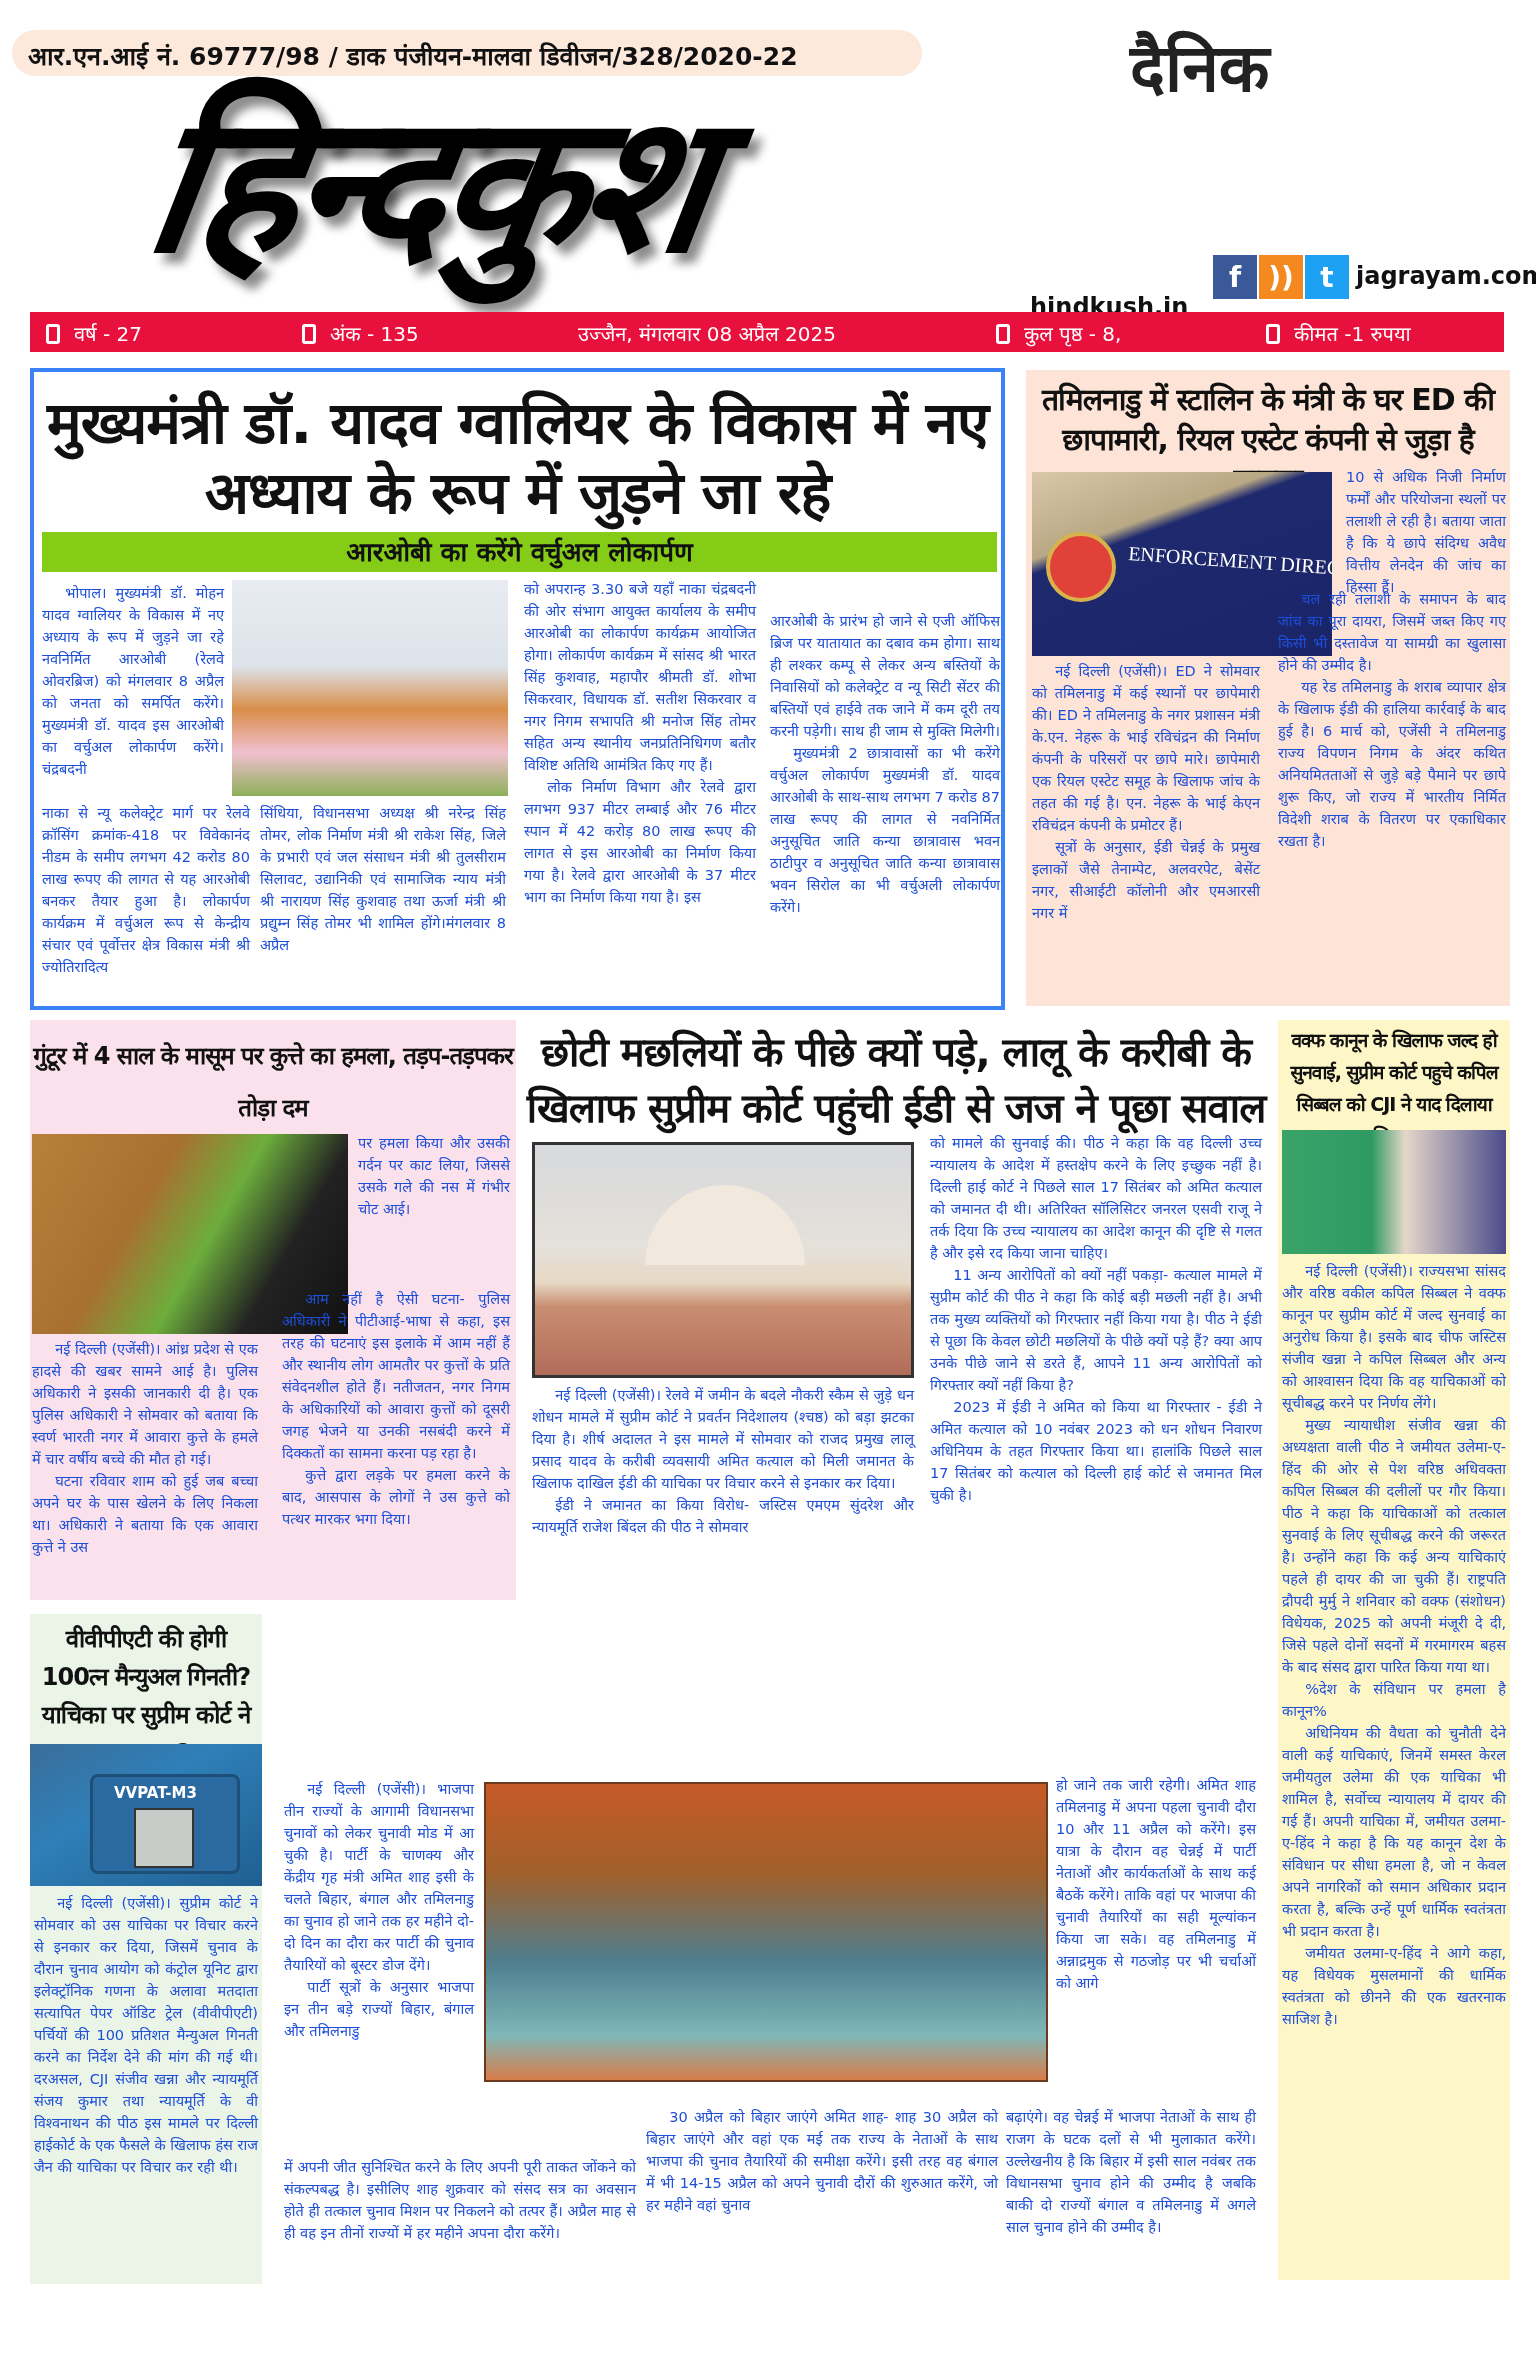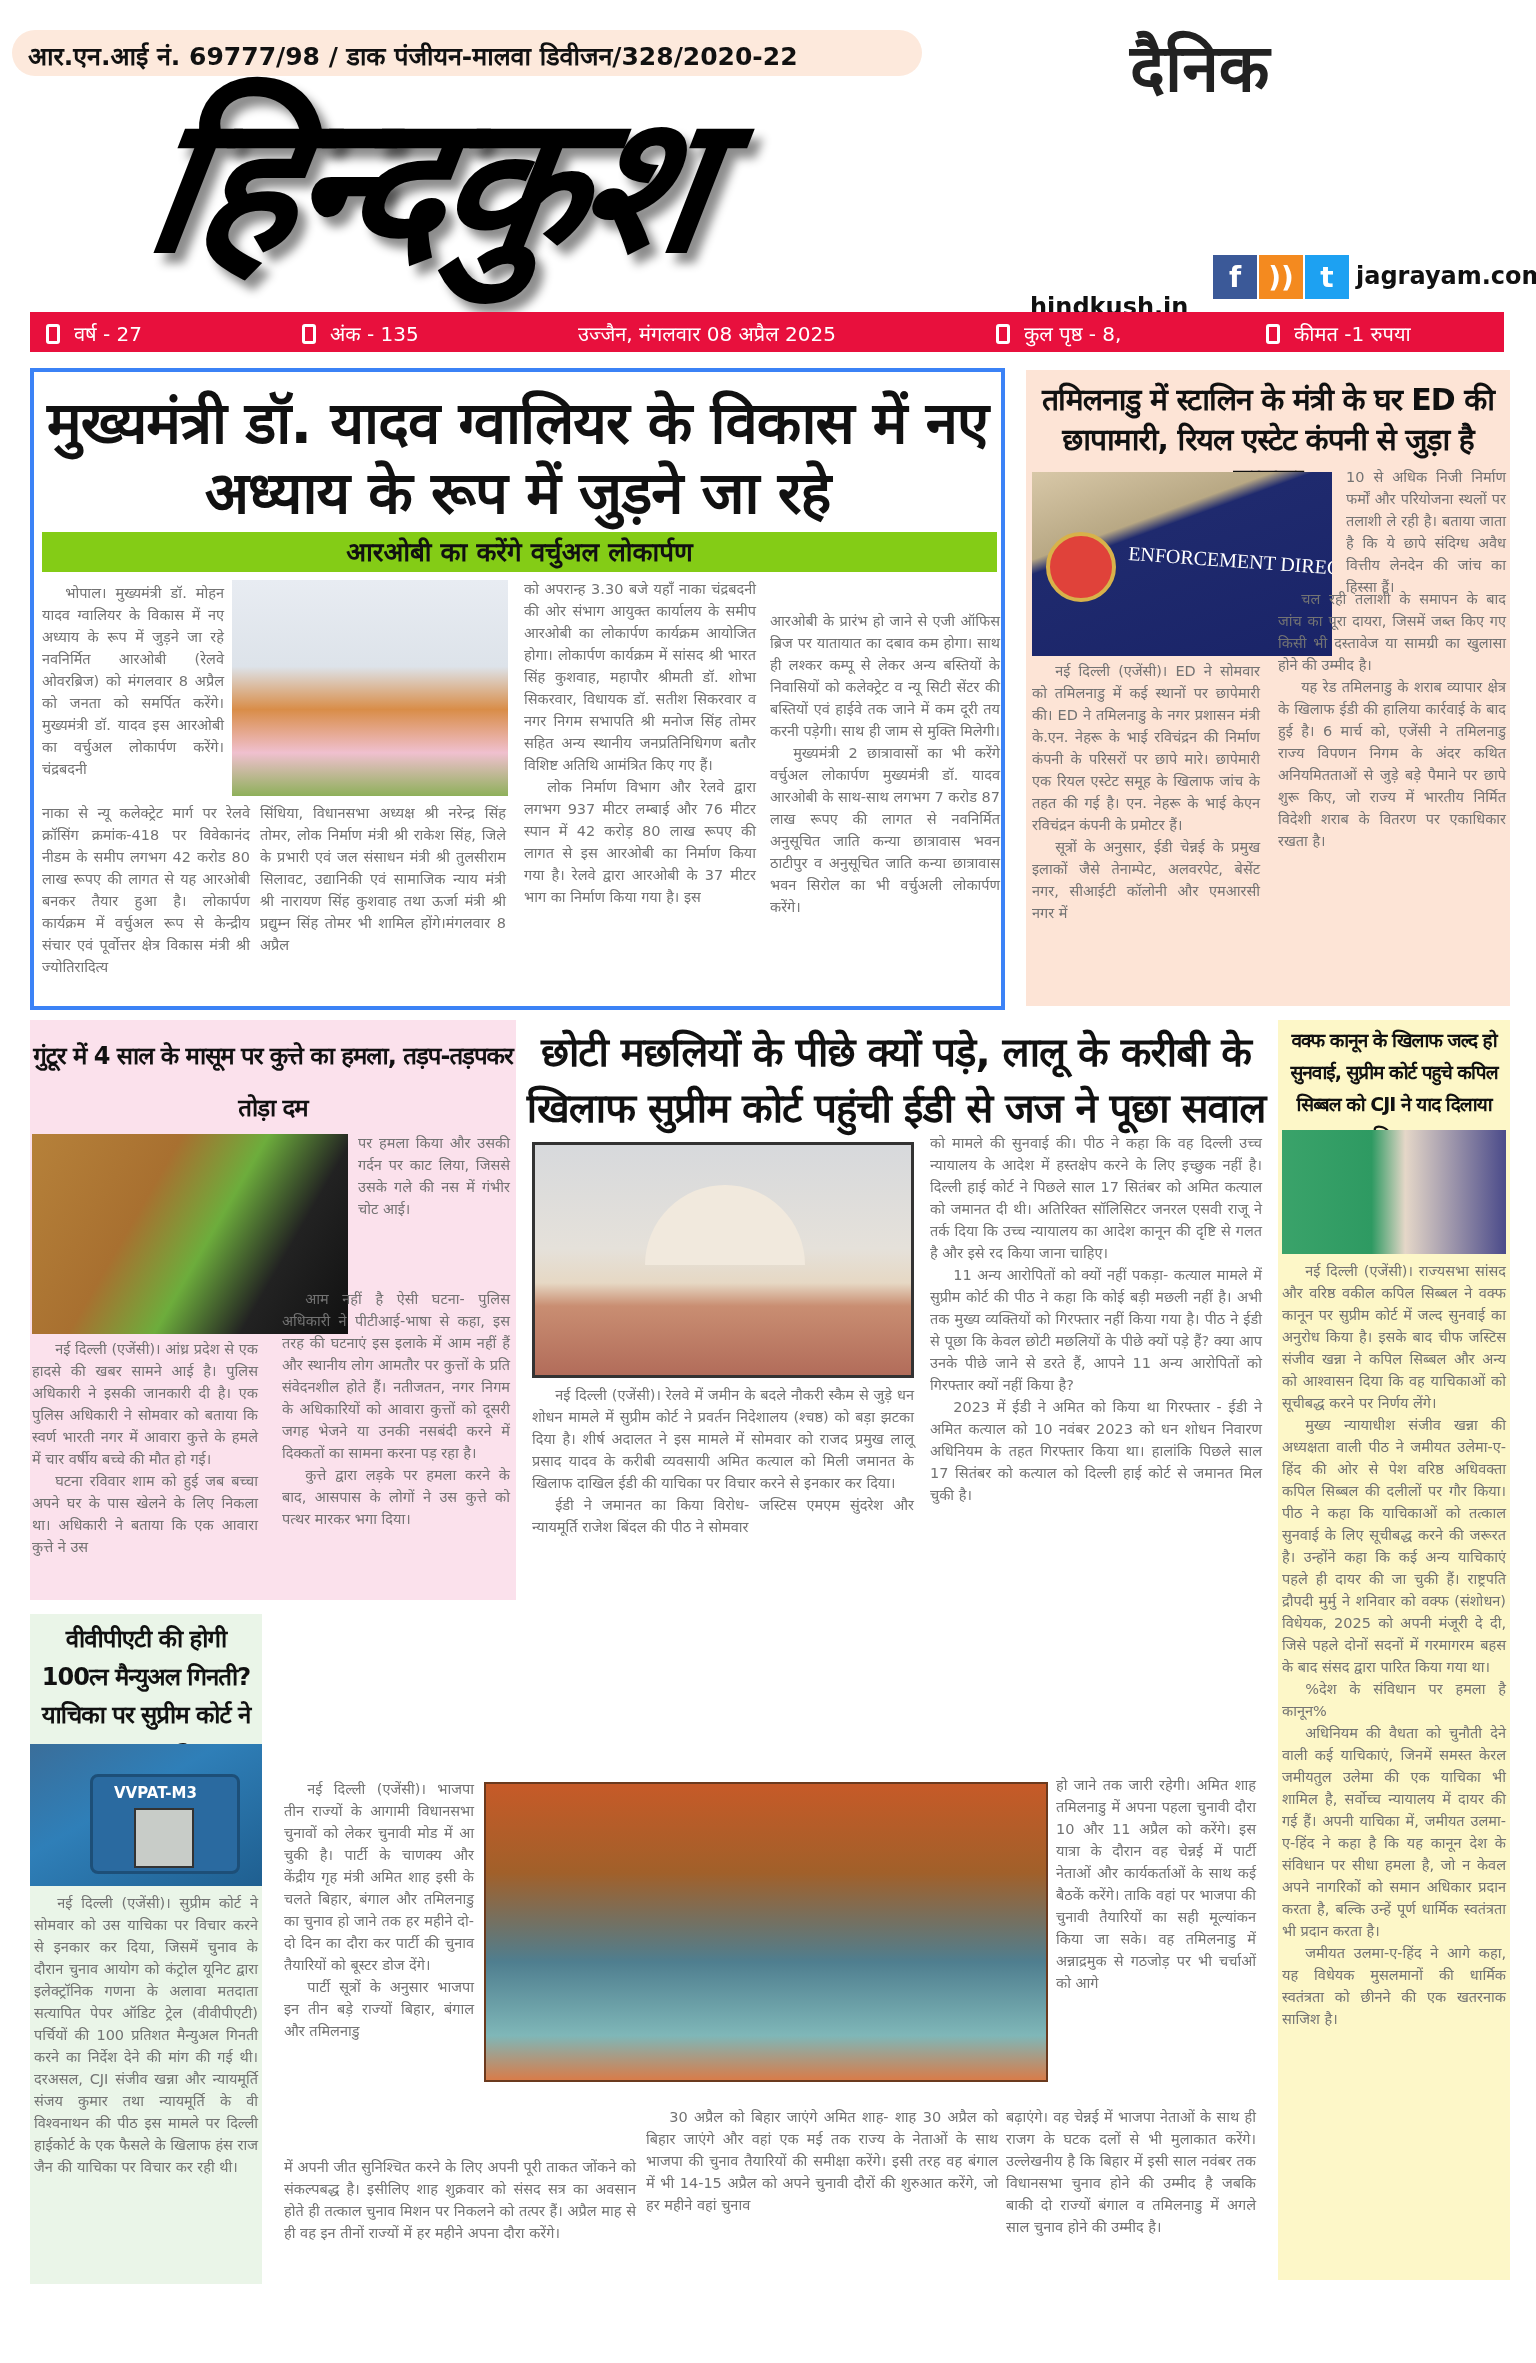--- a/index.html
+++ b/index.html
@@ -1,18 +1,18 @@
 <!DOCTYPE html>
 <html><head>
 <meta charset="utf-8">
 <style>
   * { box-sizing: border-box; margin: 0; padding: 0; }
   body { width: 1536px; height: 2363px; background: #ffffff; font-family: "DejaVu Sans", sans-serif; color: #111; position: relative; overflow: hidden; }
   .abs { position: absolute; }
-  .body-text { font-family: "DejaVu Sans", sans-serif; font-size: 14.5px; line-height: 22px; text-align: justify; color: #737373; }
+  .body-text { font-family: "DejaVu Sans", sans-serif; font-size: 14.5px; line-height: 22px; text-align: justify; color: #1d4ed8; }
   .body-text p { text-indent: 1.6em; }
   .head { font-family: "DejaVu Sans", sans-serif; font-weight: bold; text-align: center; color: #111; letter-spacing: -1px; }
 
   
   #reg-pill { left: 12px; top: 30px; width: 910px; height: 46px; background: #fde9dc; border-radius: 24px; font-size: 25px; font-weight: bold; padding: 8px 16px; color: #111; white-space: nowrap; }
   #dainik { left: 1130px; top: 20px; font-size: 66px; font-weight: bold; color: #222; }
   #logo { left: 150px; top: 80px; width: 1240px; height: 210px; font-size: 190px; font-weight: 900; font-style: italic; color: #000; letter-spacing: -6px; text-shadow: 10px 10px 10px rgba(0,0,0,0.45); transform: skewX(-8deg); line-height: 210px; white-space: nowrap; }
   #web-left { left: 1030px; top: 262px; font-size: 24px; font-weight: bold; color: #111; margin-top: 31px; }
   #social { left: 1213px; top: 255px; display: flex; gap: 2px; }
   .soc { width: 44px; height: 44px; color: #fff; font-weight: bold; font-size: 28px; display: flex; align-items: center; justify-content: center; }

